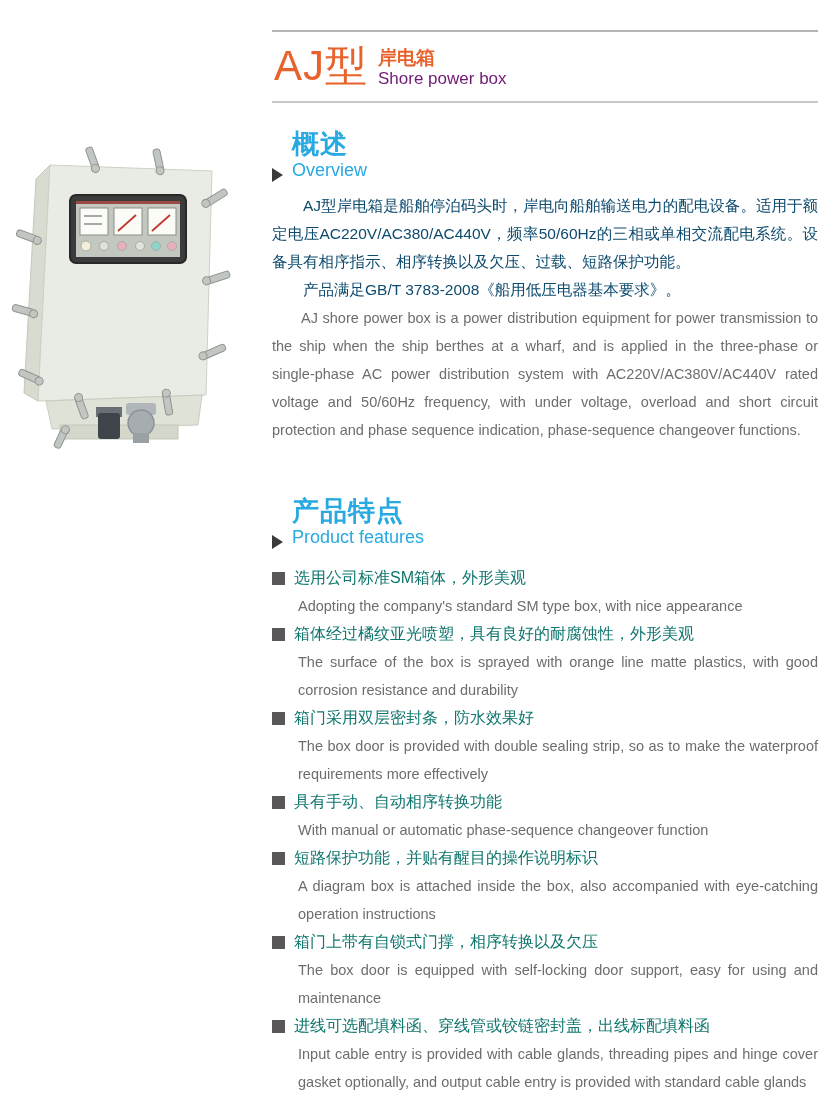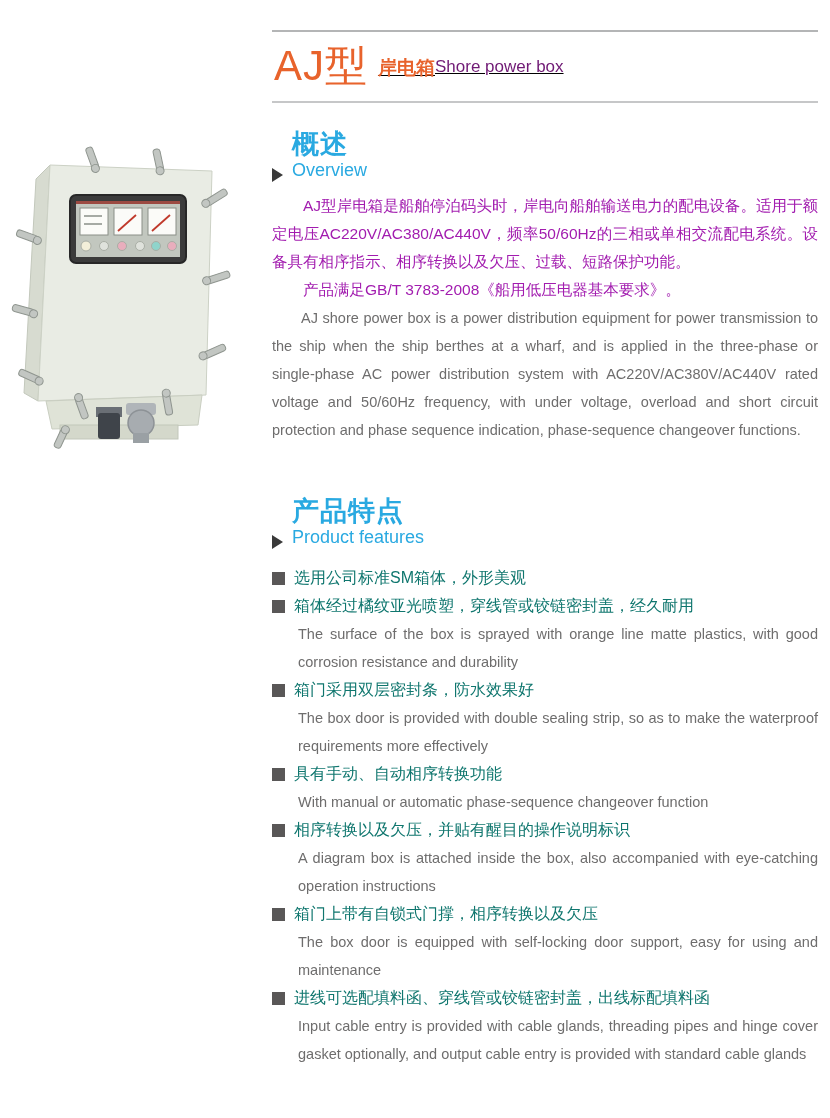--- a/index.html
+++ b/index.html
@@ -21,39 +21,39 @@
     border-top:2px solid #b4b5b6;
     border-bottom:2px solid #c6c7c8;
     padding:11px 0 12px 2px;
     display:flex;align-items:center;
   }
   .model{
     font-size:42px;line-height:46px;
     color:#e8632c;letter-spacing:1px;
     font-weight:400;
   }
-  .title-sub{display:flex;flex-direction:row;margin-left:10px;padding-top:4px;text-decoration:underline;}
+  .title-sub{display:flex;flex-direction:column;margin-left:10px;padding-top:4px;}
   .title-cn{font-size:19px;font-weight:bold;color:#e8632c;line-height:22px;}
   .title-en{font-size:17px;color:#701a75;line-height:20px;}
   
   .sec-head{display:flex;align-items:flex-end;}
   .tri{
     width:0;height:0;margin-top:8px;margin-right:9px;
     border-left:11px solid #3a3a3a;
     border-top:7px solid transparent;
     border-bottom:7px solid transparent;
   }
   .sec-titles{display:flex;flex-direction:column;}
   .sec-cn{font-size:27px;font-weight:bold;color:#29a9e1;line-height:30px;letter-spacing:1px;}
   .sec-en{font-size:18px;color:#29a9e1;line-height:23px;}
   
   .overview{margin-top:26px;}
   .para-cn{
     margin:10px 0 0 0;
-    font-size:15.5px;line-height:28px;color:#a21caf;
+    font-size:15.5px;line-height:28px;color:#0c4a6e;
     text-align:justify;text-indent:2em;
   }
   .para-cn + .para-cn{margin-top:0;}
   .para-en{
     margin:0 0 0 0;
     font-size:14.5px;line-height:28px;color:#6e6d6d;
     text-align:justify;text-indent:2em;
   }
   .para-en + .para-en{margin-top:0;}
   
@@ -195,35 +195,36 @@
         <span class="tri"></span>
         <span class="sec-titles">
           <span class="sec-cn">产品特点</span>
           <span class="sec-en">Product features</span>
         </span>
       </div>
 
       <div class="feat-list">
         <div>
           <div class="feat-cn"><span class="sq"></span><span>选用公司标准SM箱体，外形美观</span></div>
-        </div>
-        <div>
-          <div class="feat-cn"><span class="sq"></span><span>箱体经过橘纹亚光喷塑，穿线管或铰链密封盖，经久耐用</span></div>
+          <div class="feat-en">Adopting the company's standard SM type box, with nice appearance</div>
+        </div>
+        <div>
+          <div class="feat-cn"><span class="sq"></span><span>箱体经过橘纹亚光喷塑，具有良好的耐腐蚀性，外形美观</span></div>
           <div class="feat-en">The surface of the box is sprayed with orange line matte plastics, with good corrosion resistance and durability</div>
         </div>
         <div>
           <div class="feat-cn"><span class="sq"></span><span>箱门采用双层密封条，防水效果好</span></div>
           <div class="feat-en">The box door is provided with double sealing strip, so as to make the waterproof requirements more effectively</div>
         </div>
         <div>
           <div class="feat-cn"><span class="sq"></span><span>具有手动、自动相序转换功能</span></div>
           <div class="feat-en">With manual or automatic phase-sequence changeover function</div>
         </div>
         <div>
-          <div class="feat-cn"><span class="sq"></span><span>相序转换以及欠压，并贴有醒目的操作说明标识</span></div>
+          <div class="feat-cn"><span class="sq"></span><span>短路保护功能，并贴有醒目的操作说明标识</span></div>
           <div class="feat-en">A diagram box is attached inside the box, also accompanied with eye-catching operation instructions</div>
         </div>
         <div>
           <div class="feat-cn"><span class="sq"></span><span>箱门上带有自锁式门撑，相序转换以及欠压</span></div>
           <div class="feat-en">The box door is equipped with self-locking door support, easy for using and maintenance</div>
         </div>
         <div>
           <div class="feat-cn"><span class="sq"></span><span>进线可选配填料函、穿线管或铰链密封盖，出线标配填料函</span></div>
           <div class="feat-en">Input cable entry is provided with cable glands, threading pipes and hinge cover gasket optionally, and output cable entry is provided with standard cable glands</div>
         </div>

